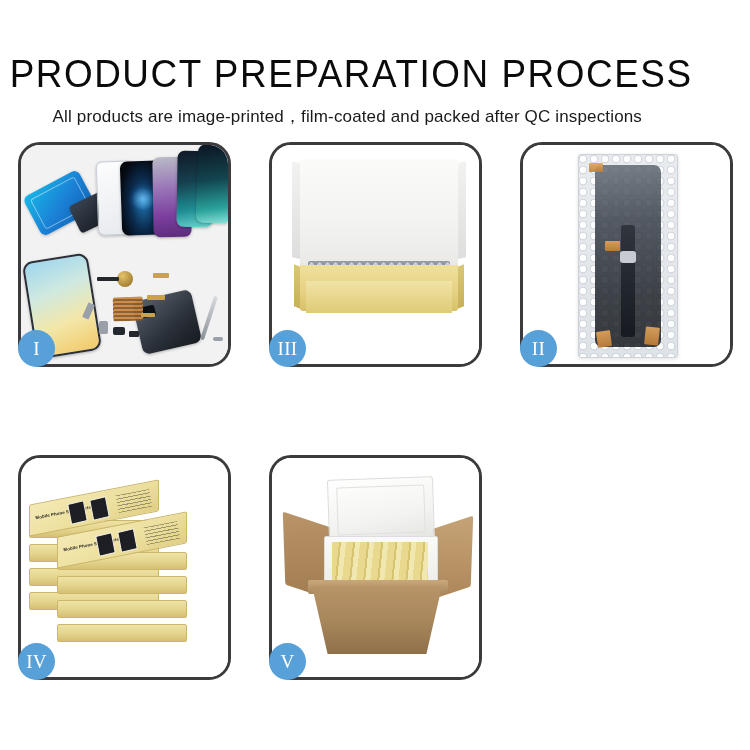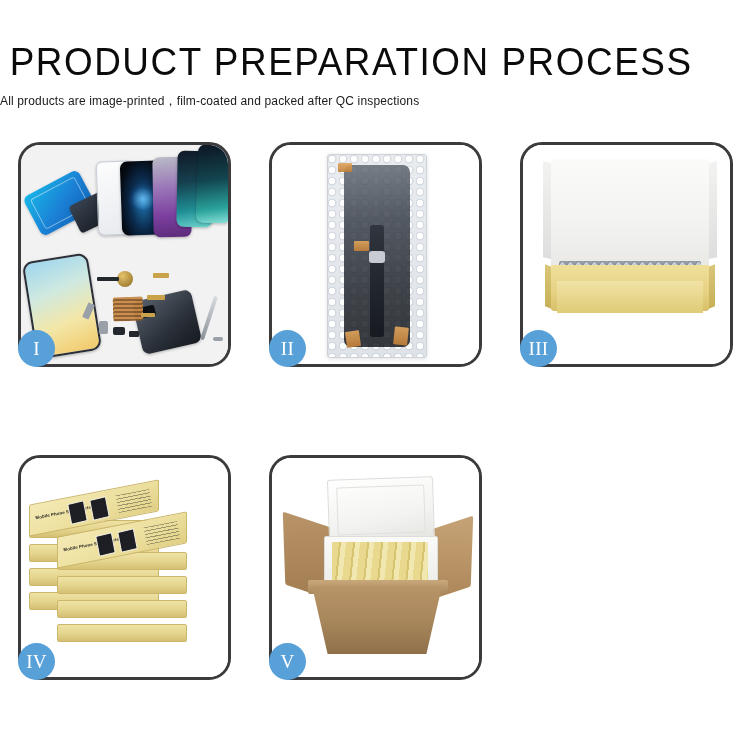--- a/index.html
+++ b/index.html
@@ -11,41 +11,41 @@
     width: 750px;
     height: 750px;
     font-family: "Liberation Sans", sans-serif;
     overflow: hidden;
     position: relative;
   }
 
   
   .header {
     position: absolute;
-    top: 4px; left: 0;
+    top: 16px; left: 0;
     width: 642px;
-    text-align: left;
+    text-align: right;
   }
   .title {
     margin: 0;
     padding-top: 38px;
     font-family: "Liberation Sans", sans-serif;
     font-size: 38px;
     font-weight: 500;
     letter-spacing: 1.6px;
     color: #0b0b0b;
     line-height: 1.08;
     transform: scaleX(0.97);
     white-space: nowrap;
   }
   .subtitle {
     margin: 0;
     padding-top: 10px;
     font-family: "Liberation Sans", sans-serif;
-    font-size: 12px;
+    font-size: 17px;
     font-weight: 400;
     letter-spacing: 0.15px;
     color: #1a1a1a;
     white-space: nowrap;
   }
 
   
   .grid {
     position: absolute;
     top: 142px;
@@ -480,53 +480,53 @@
         <div class="part gold" style="left:120px;top:168px;width:14px;height:4px;"></div>
         <div class="tweezer"></div>
         <div class="part silver" style="left:192px;top:192px;width:10px;height:4px;border-radius:2px;"></div>
       </div>
     </div>
     <div class="badge">I</div>
   </div>
 
   <div class="panel">
     <div class="panel-clip">
+      <div class="scene p3">
+        <div class="box3-lid-left"></div>
+        <div class="box3-lid-right"></div>
+        <div class="box3-lid"></div>
+        <div class="box3-left-wall"></div>
+        <div class="box3-right-wall"></div>
+        <div class="box3-contents"></div>
+        <div class="box3-body"></div>
+        <div class="box3-front"></div>
+      </div>
+    </div>
+    <div class="badge">III</div>
+  </div>
+
+  <div class="panel">
+    <div class="panel-clip">
       <div class="scene p2">
         <div class="bubble-pack">
           <div class="screen-inside"></div>
           <div class="flex-cable"></div>
           <div class="connector"></div>
           <div class="tape" style="left:10px;top:8px;width:14px;height:9px;"></div>
           <div class="tape" style="left:26px;top:86px;width:15px;height:10px;"></div>
           <div class="tape" style="left:18px;top:176px;width:14px;height:16px;transform:rotate(-8deg);"></div>
           <div class="tape" style="left:66px;top:172px;width:14px;height:18px;transform:rotate(6deg);"></div>
         </div>
       </div>
     </div>
     <div class="badge">II</div>
   </div>
 
   <div class="panel">
     <div class="panel-clip">
-      <div class="scene p3">
-        <div class="box3-lid-left"></div>
-        <div class="box3-lid-right"></div>
-        <div class="box3-lid"></div>
-        <div class="box3-left-wall"></div>
-        <div class="box3-right-wall"></div>
-        <div class="box3-contents"></div>
-        <div class="box3-body"></div>
-        <div class="box3-front"></div>
-      </div>
-    </div>
-    <div class="badge">III</div>
-  </div>
-
-  <div class="panel">
-    <div class="panel-clip">
       <div class="scene p4">
         <div class="stack">
 
           <div class="sbox" style="left:8px;top:62px;"></div>
           <div class="sbox" style="left:8px;top:86px;"></div>
           <div class="sbox" style="left:8px;top:110px;"></div>
           <div class="sbox" style="left:8px;top:134px;"></div>
           <div class="sbox-top" style="left:8px;top:34px;"></div>
           <div class="lbl" style="left:14px;top:52px;">Mobile Phone Spare Parts</div>
           <div class="lbl-img" style="left:48px;top:44px;"></div>

